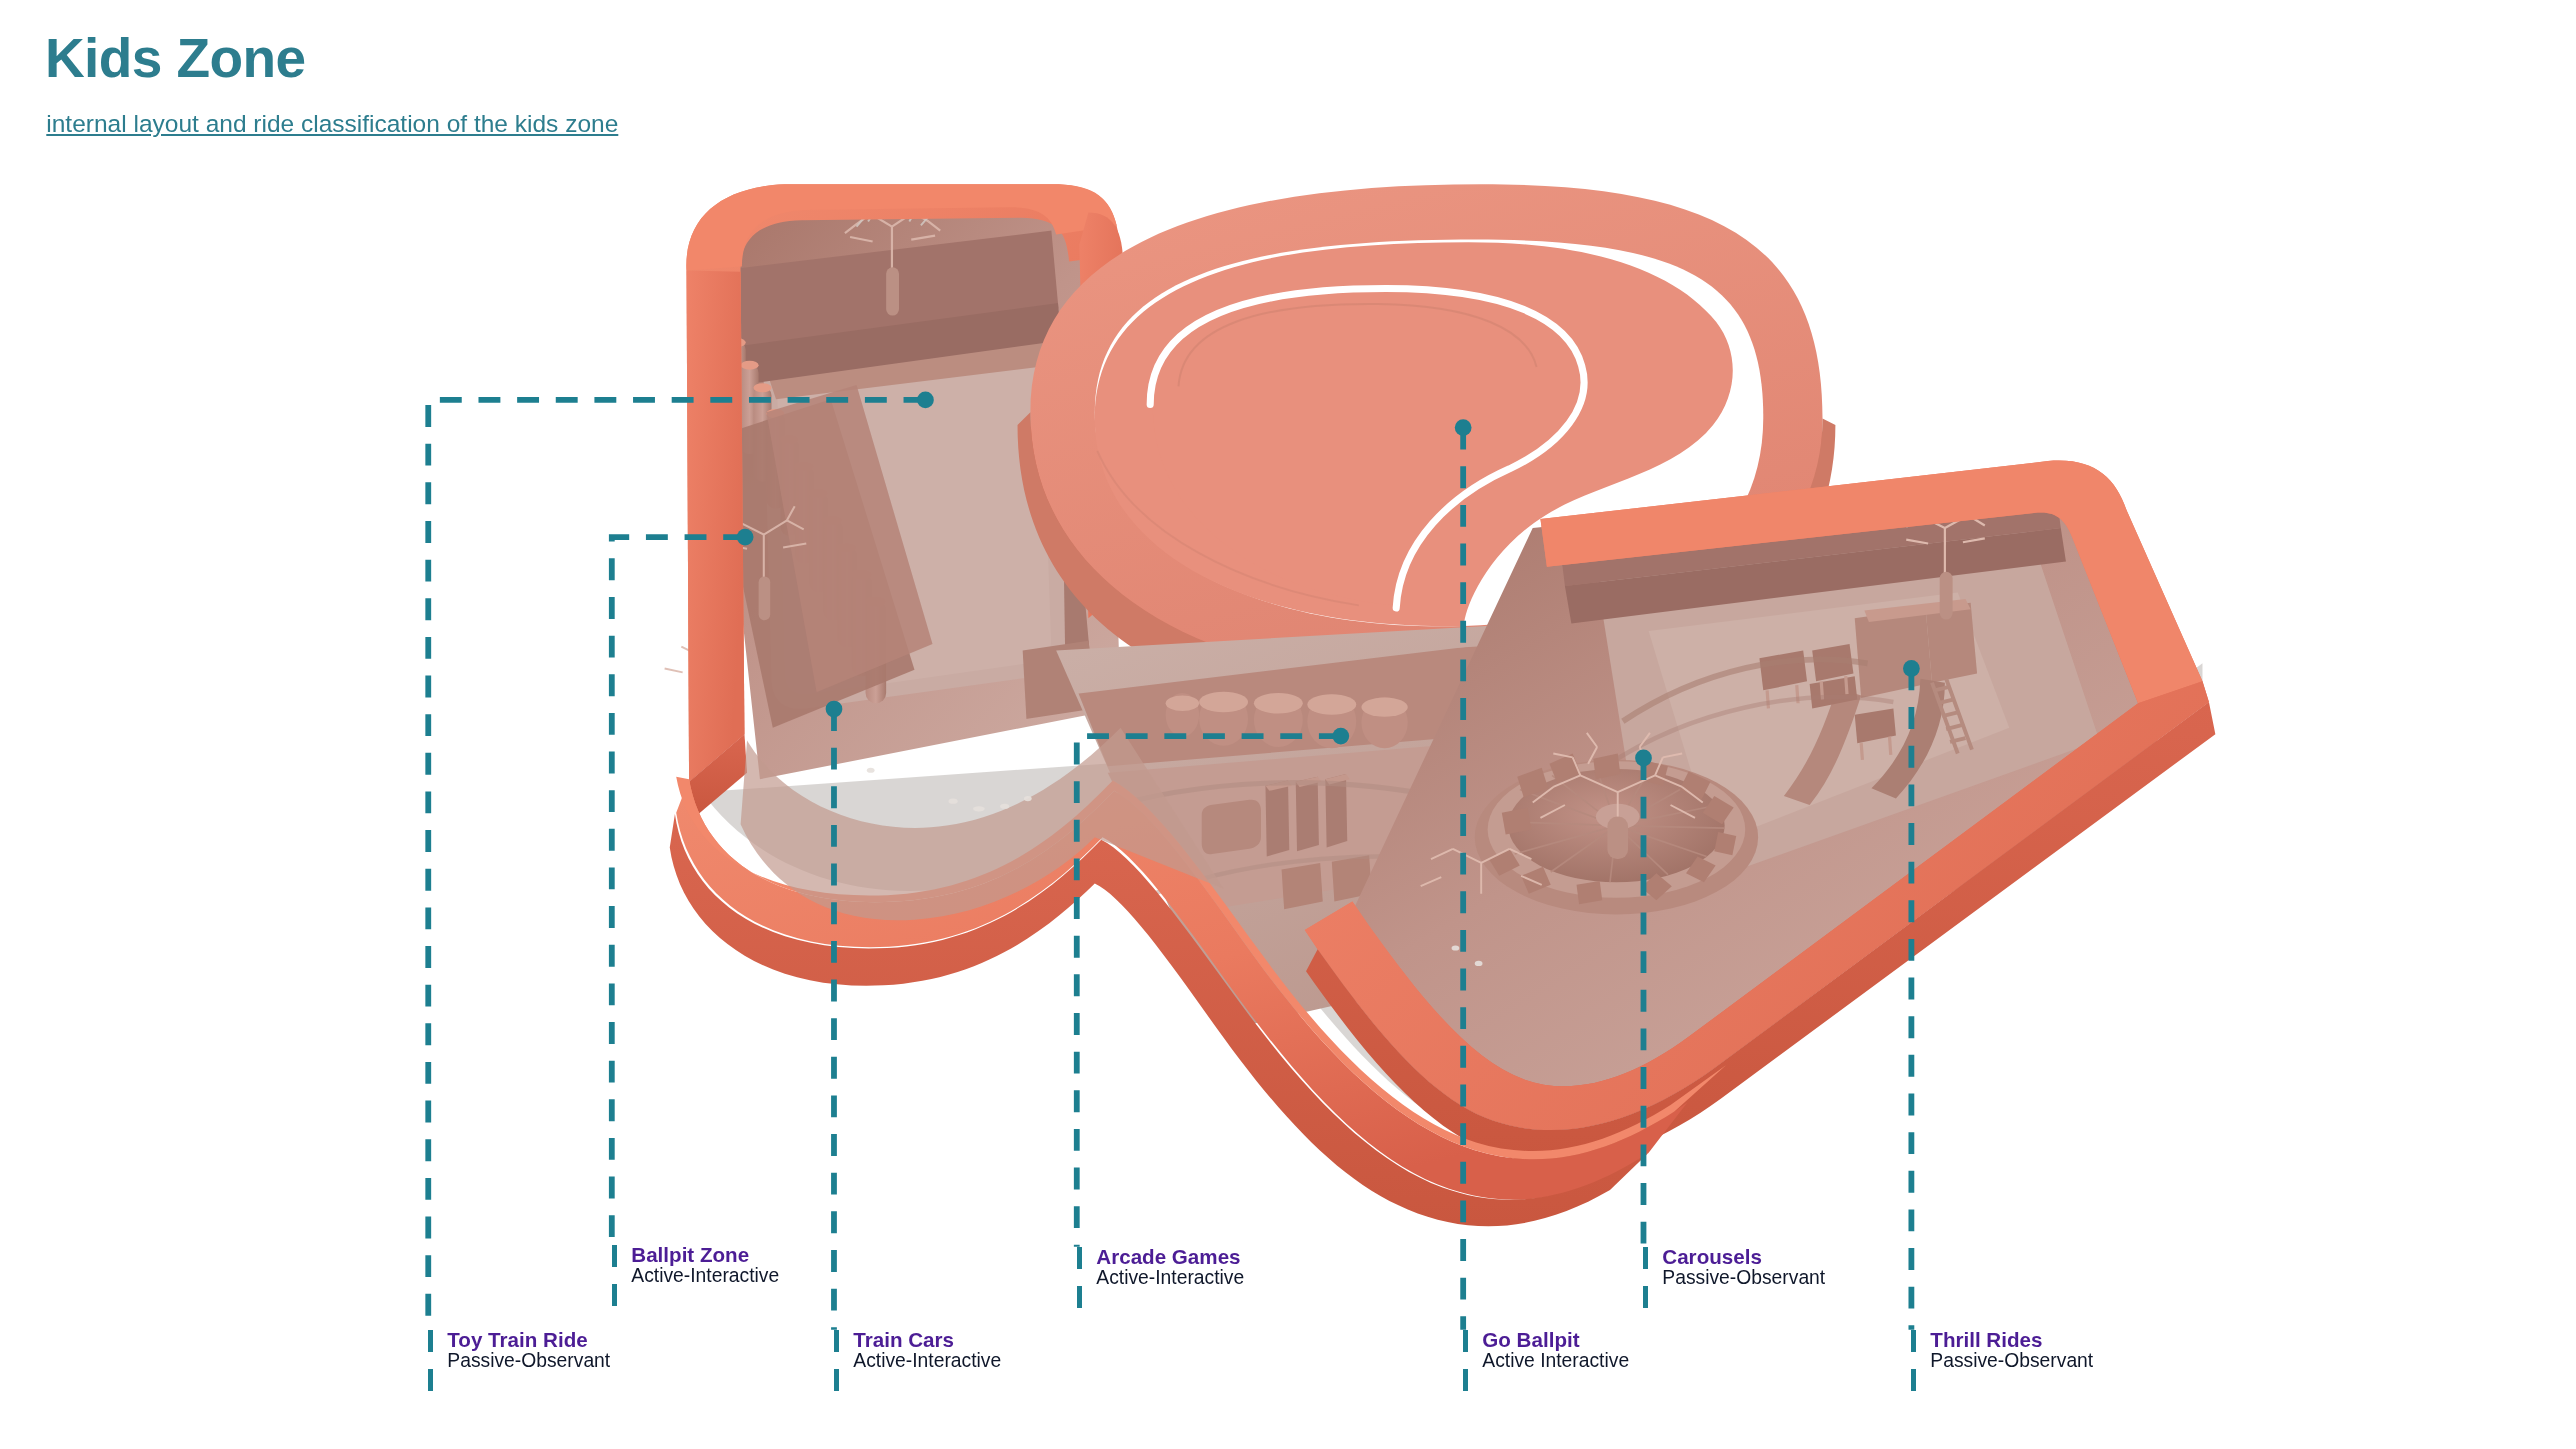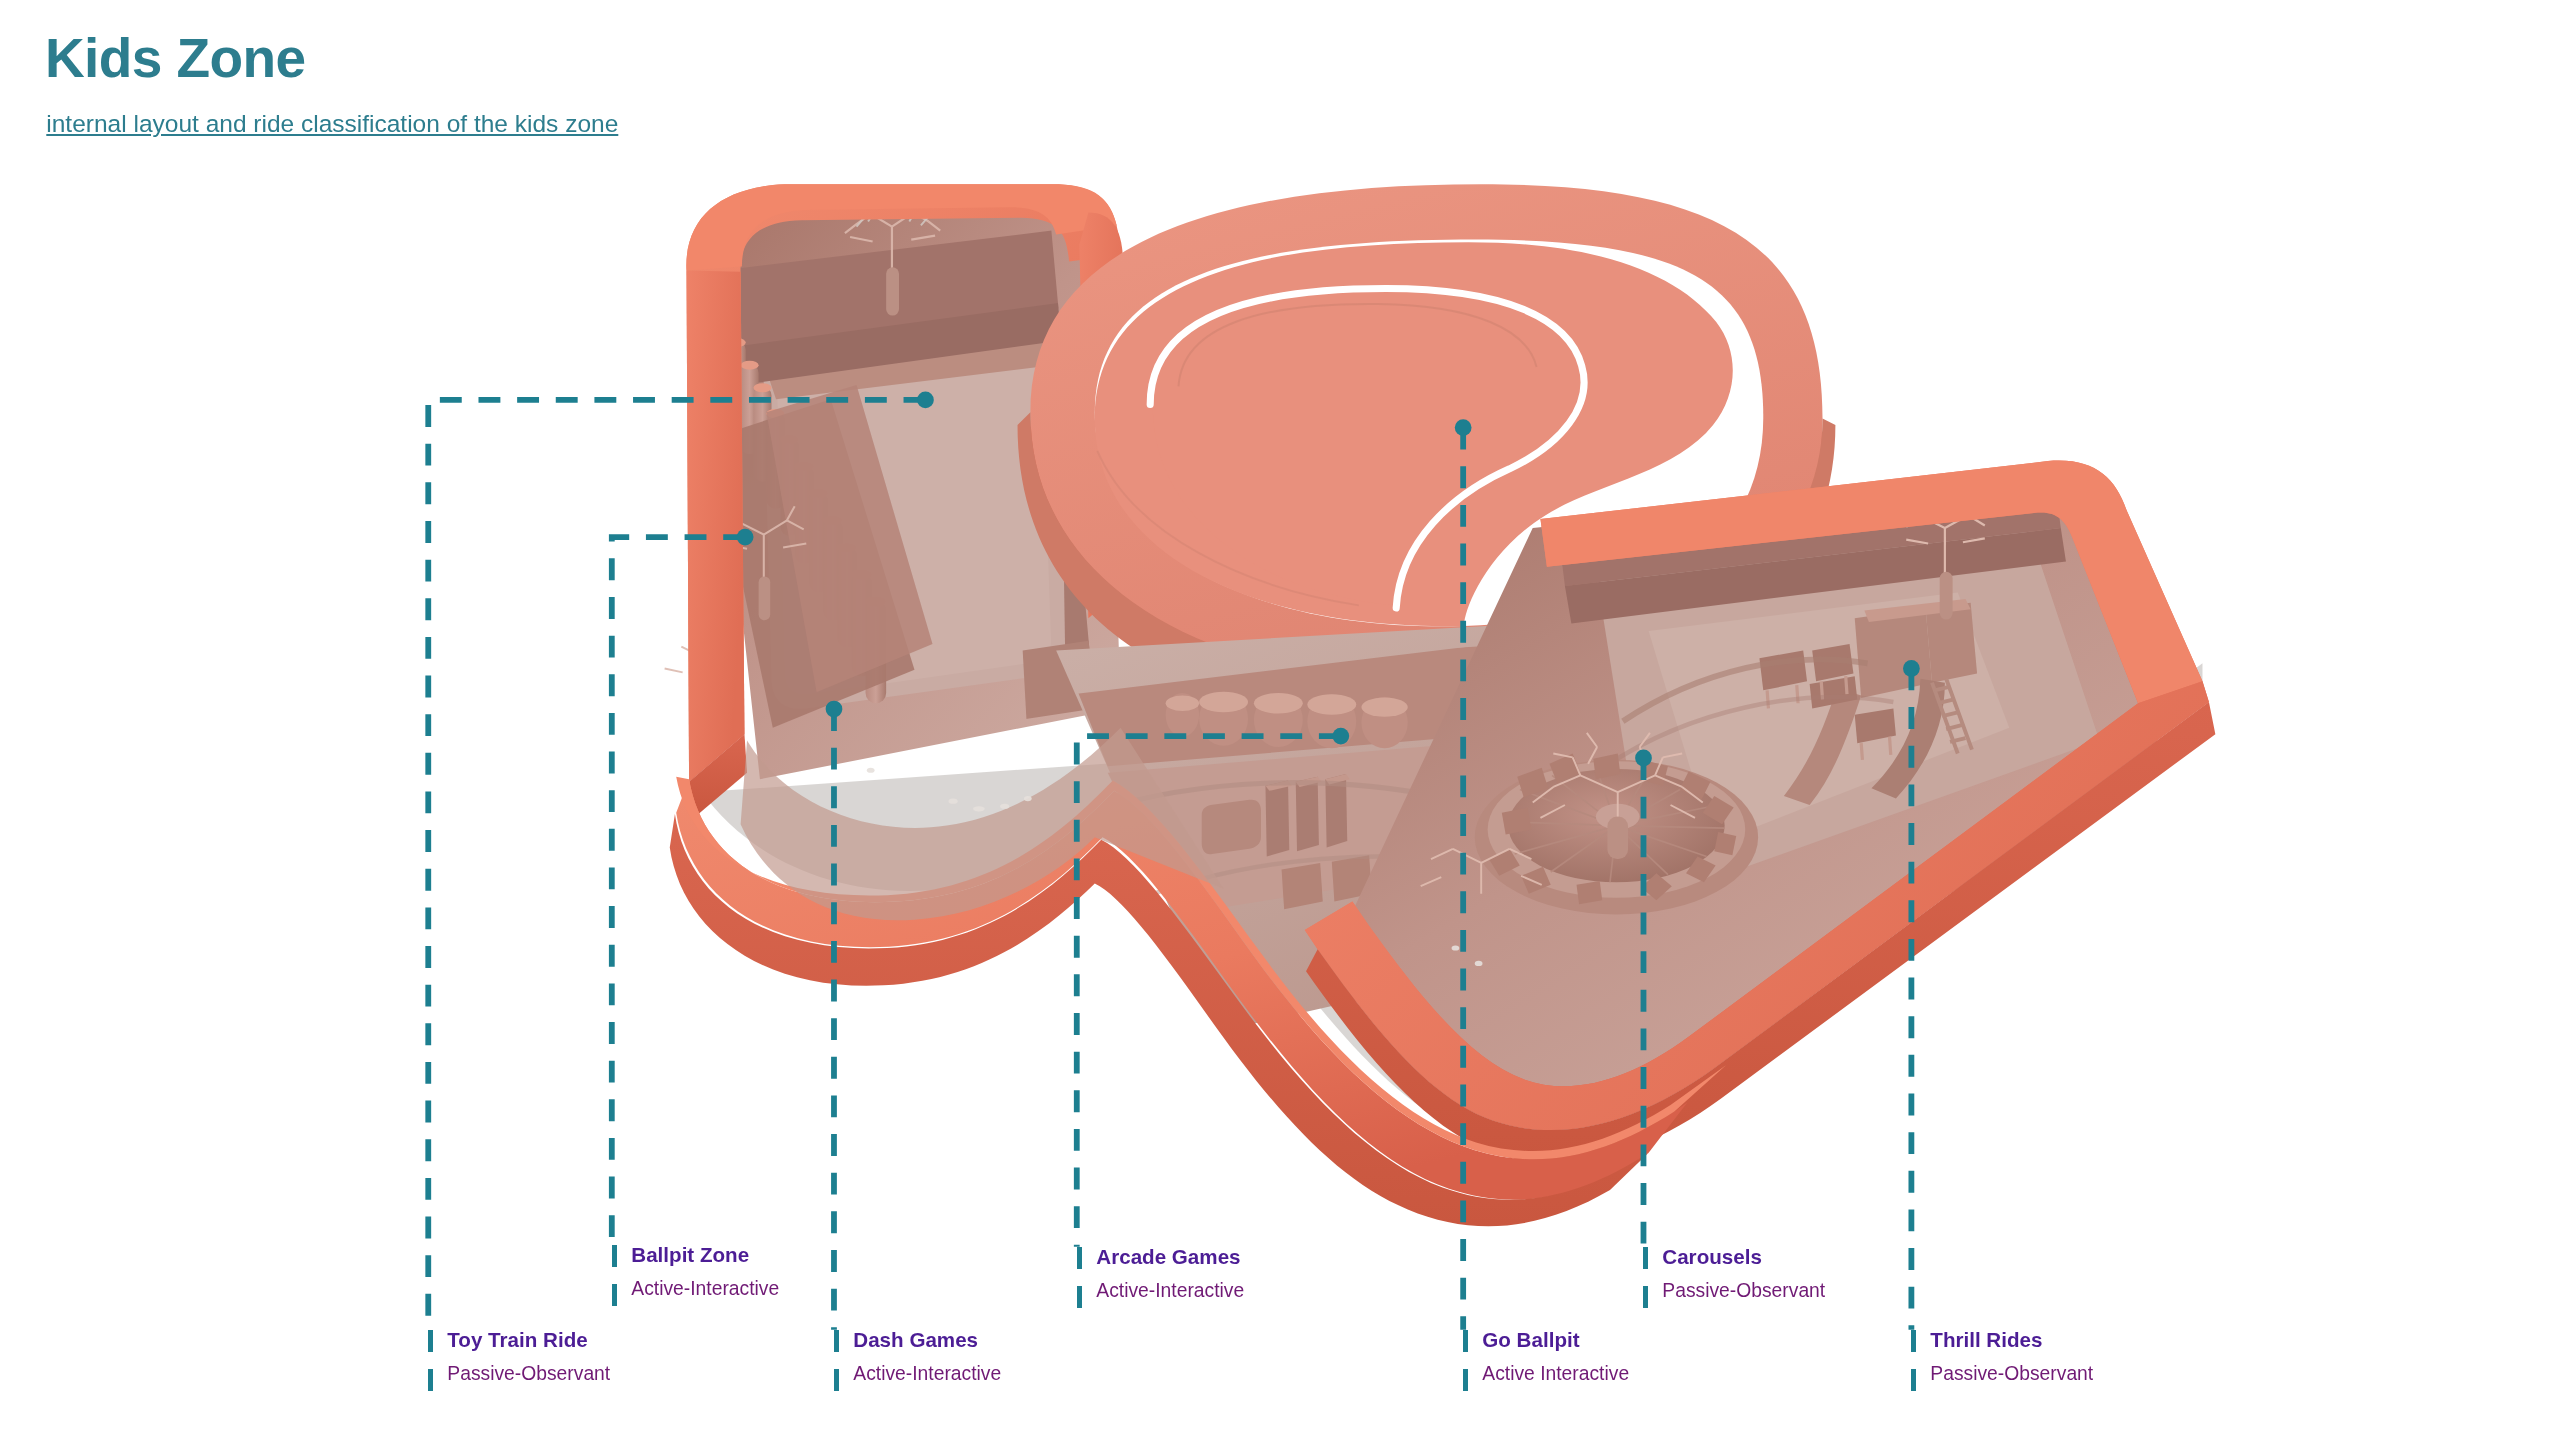--- a/index.html
+++ b/index.html
@@ -30,21 +30,21 @@
   
   .callout{position:absolute;}
   .callout .rule{
     position:absolute;left:0;top:0;width:5.2px;height:100%;
   }
   .callout .txt{position:absolute;left:19.3px;top:0;white-space:nowrap;}
   .callout .ctitle{
     font-size:20.6px;font-weight:bold;color:#4c1d95;line-height:1;letter-spacing:0px;
   }
   .callout .csub{
-    font-size:19.3px;font-weight:400;color:#701a75;line-height:1;margin-top:13px;
+    font-size:19.3px;font-weight:400;color:#0f172a;line-height:1;
   }
 </style>
 </head>
 <body>
 
 <div id="stage">
 
   <div id="header">
     <div id="page-title">Kids Zone</div>
     <div id="page-subtitle">internal layout and ride classification of the kids zone</div>
@@ -458,21 +458,21 @@
       <div class="callout" style="left: 612px; top: 1245px; height: 77px;">
         <div class="rule" style="background: repeating-linear-gradient(rgb(29, 127, 144) 0px, rgb(29, 127, 144) 22px, rgba(0, 0, 0, 0) 22px, rgba(0, 0, 0, 0) 39px);"></div>
         <div class="txt">
           <div class="ctitle">Ballpit Zone</div>
           <div class="csub">Active-Interactive</div>
         </div>
       </div>
       <div class="callout" style="left: 834px; top: 1330px; height: 77px;">
         <div class="rule" style="background: repeating-linear-gradient(rgb(29, 127, 144) 0px, rgb(29, 127, 144) 22px, rgba(0, 0, 0, 0) 22px, rgba(0, 0, 0, 0) 39px);"></div>
         <div class="txt">
-          <div class="ctitle">Dash Games</div>
+          <div class="ctitle">Train Cars</div>
           <div class="csub">Active-Interactive</div>
         </div>
       </div>
       <div class="callout" style="left: 1077px; top: 1247px; height: 77px;">
         <div class="rule" style="background: repeating-linear-gradient(rgb(29, 127, 144) 0px, rgb(29, 127, 144) 22px, rgba(0, 0, 0, 0) 22px, rgba(0, 0, 0, 0) 39px);"></div>
         <div class="txt">
           <div class="ctitle">Arcade Games</div>
           <div class="csub">Active-Interactive</div>
         </div>
       </div>

